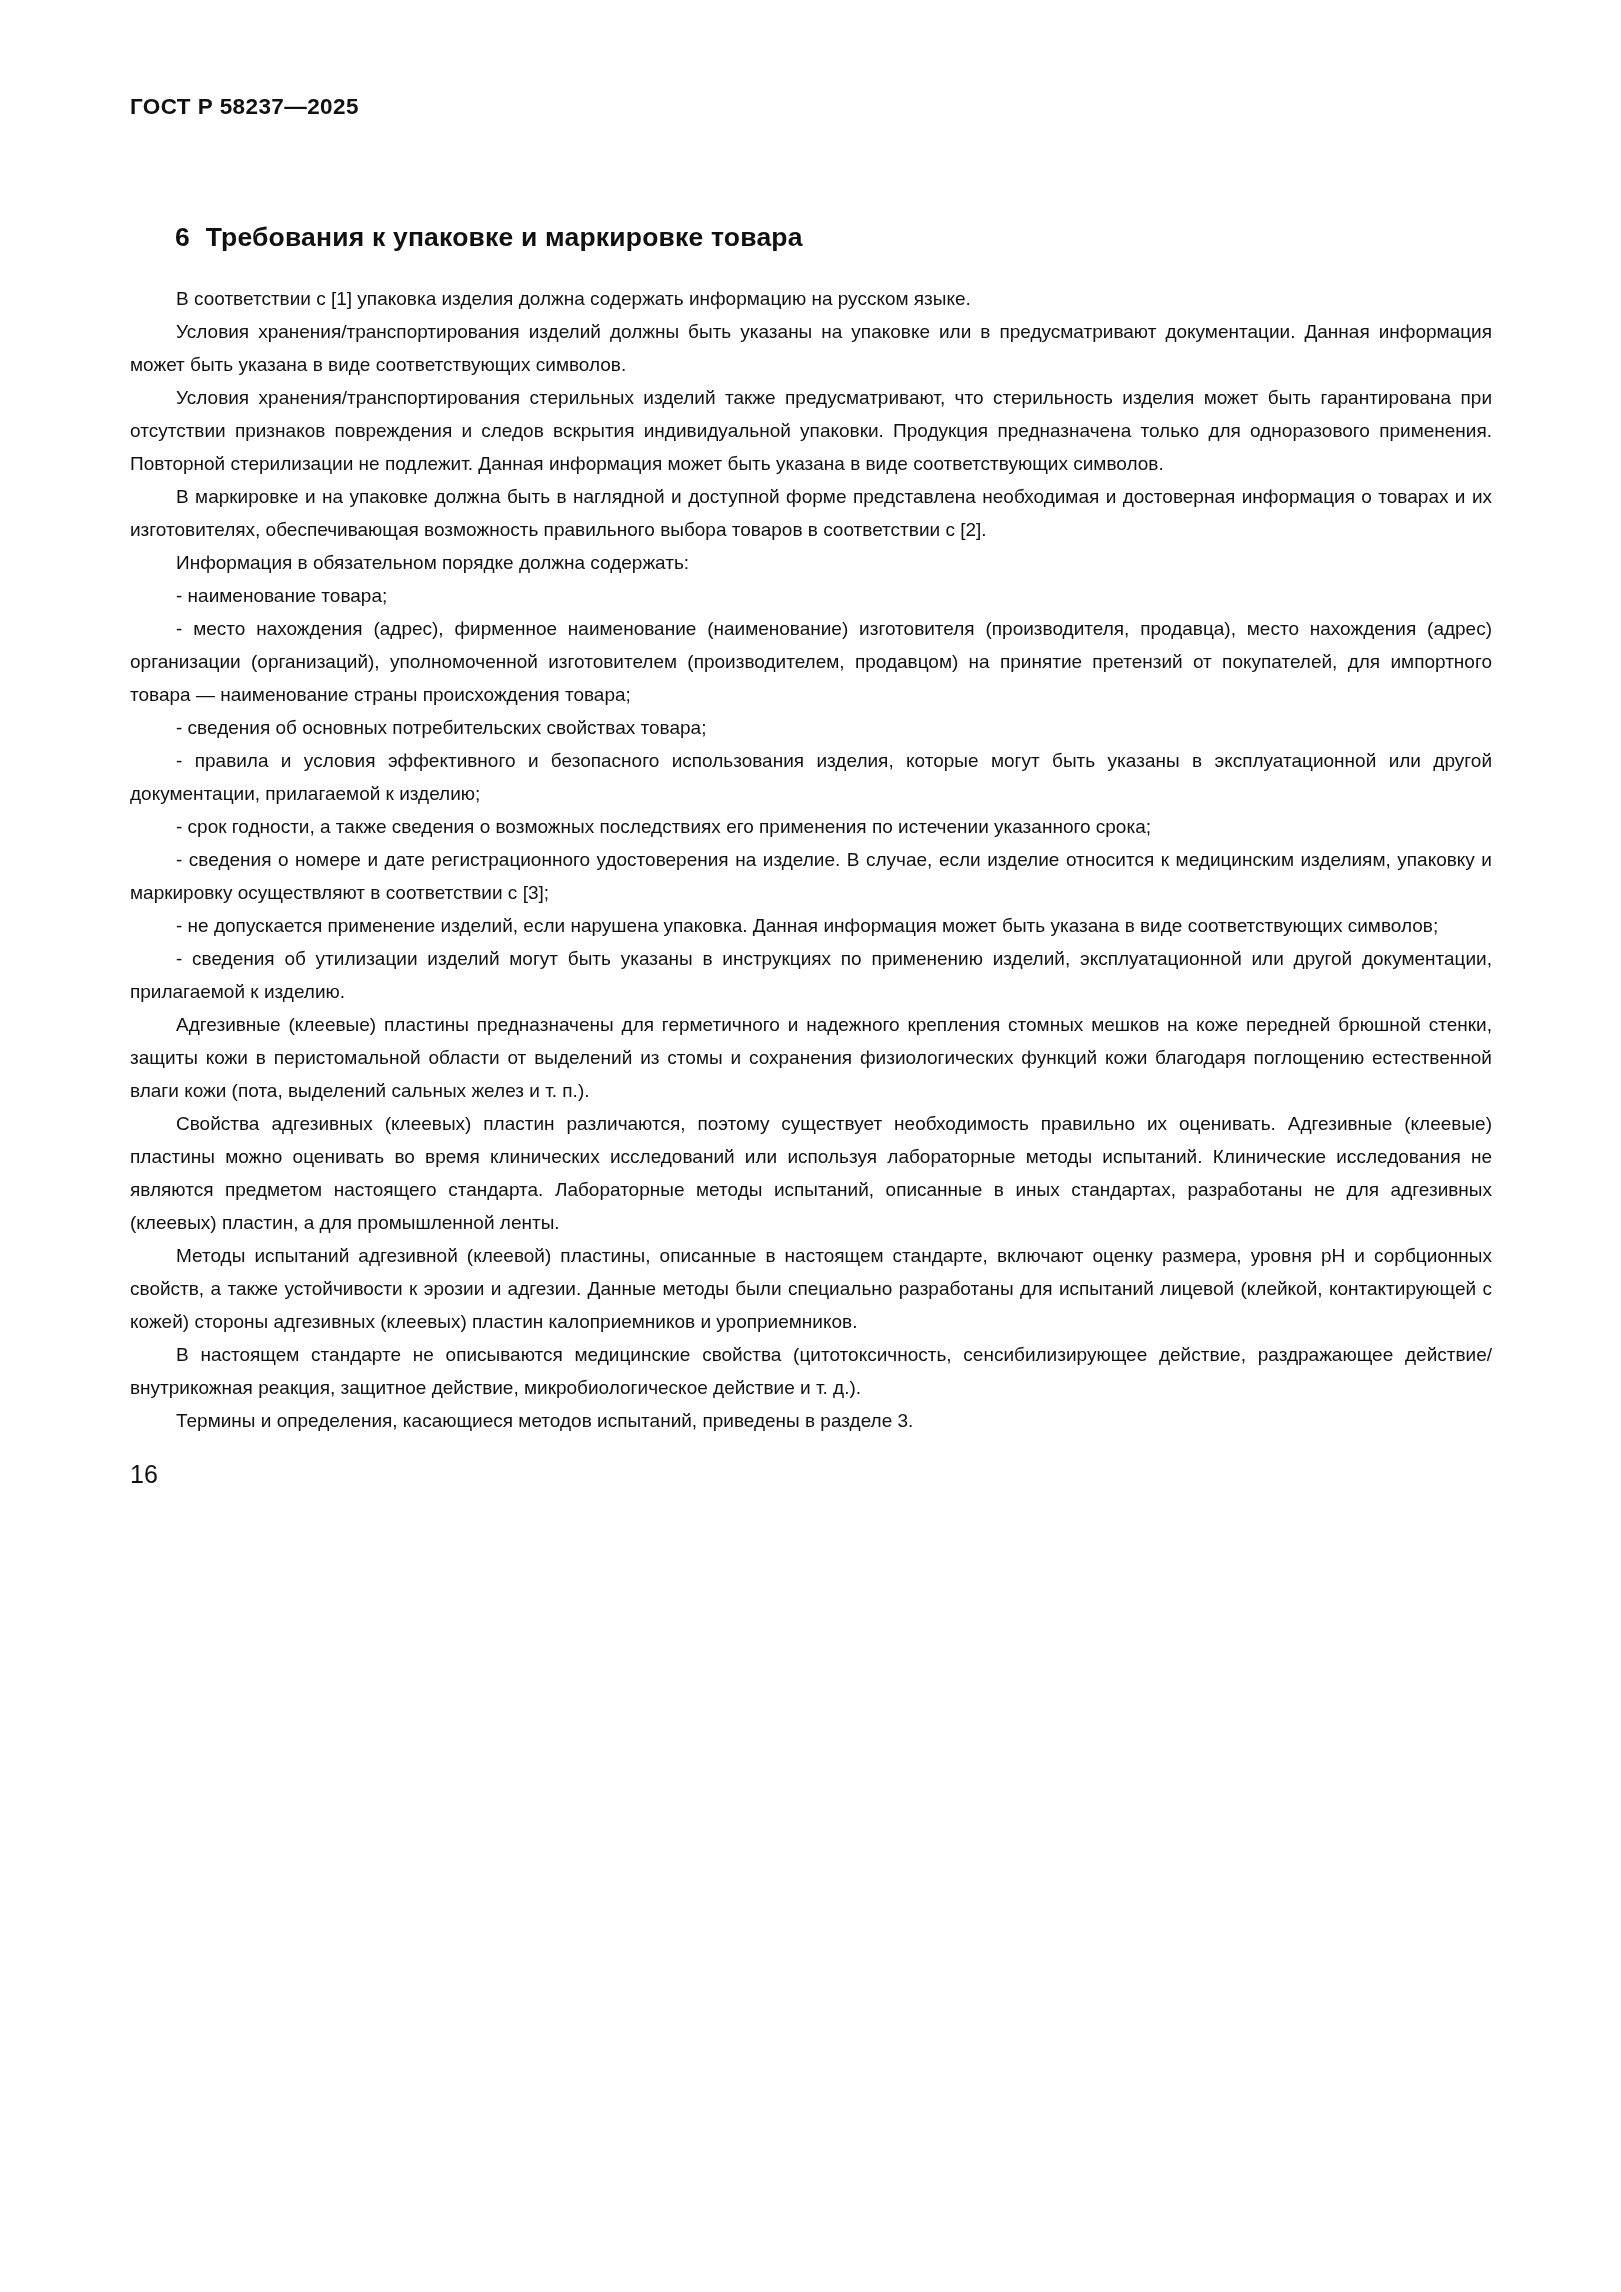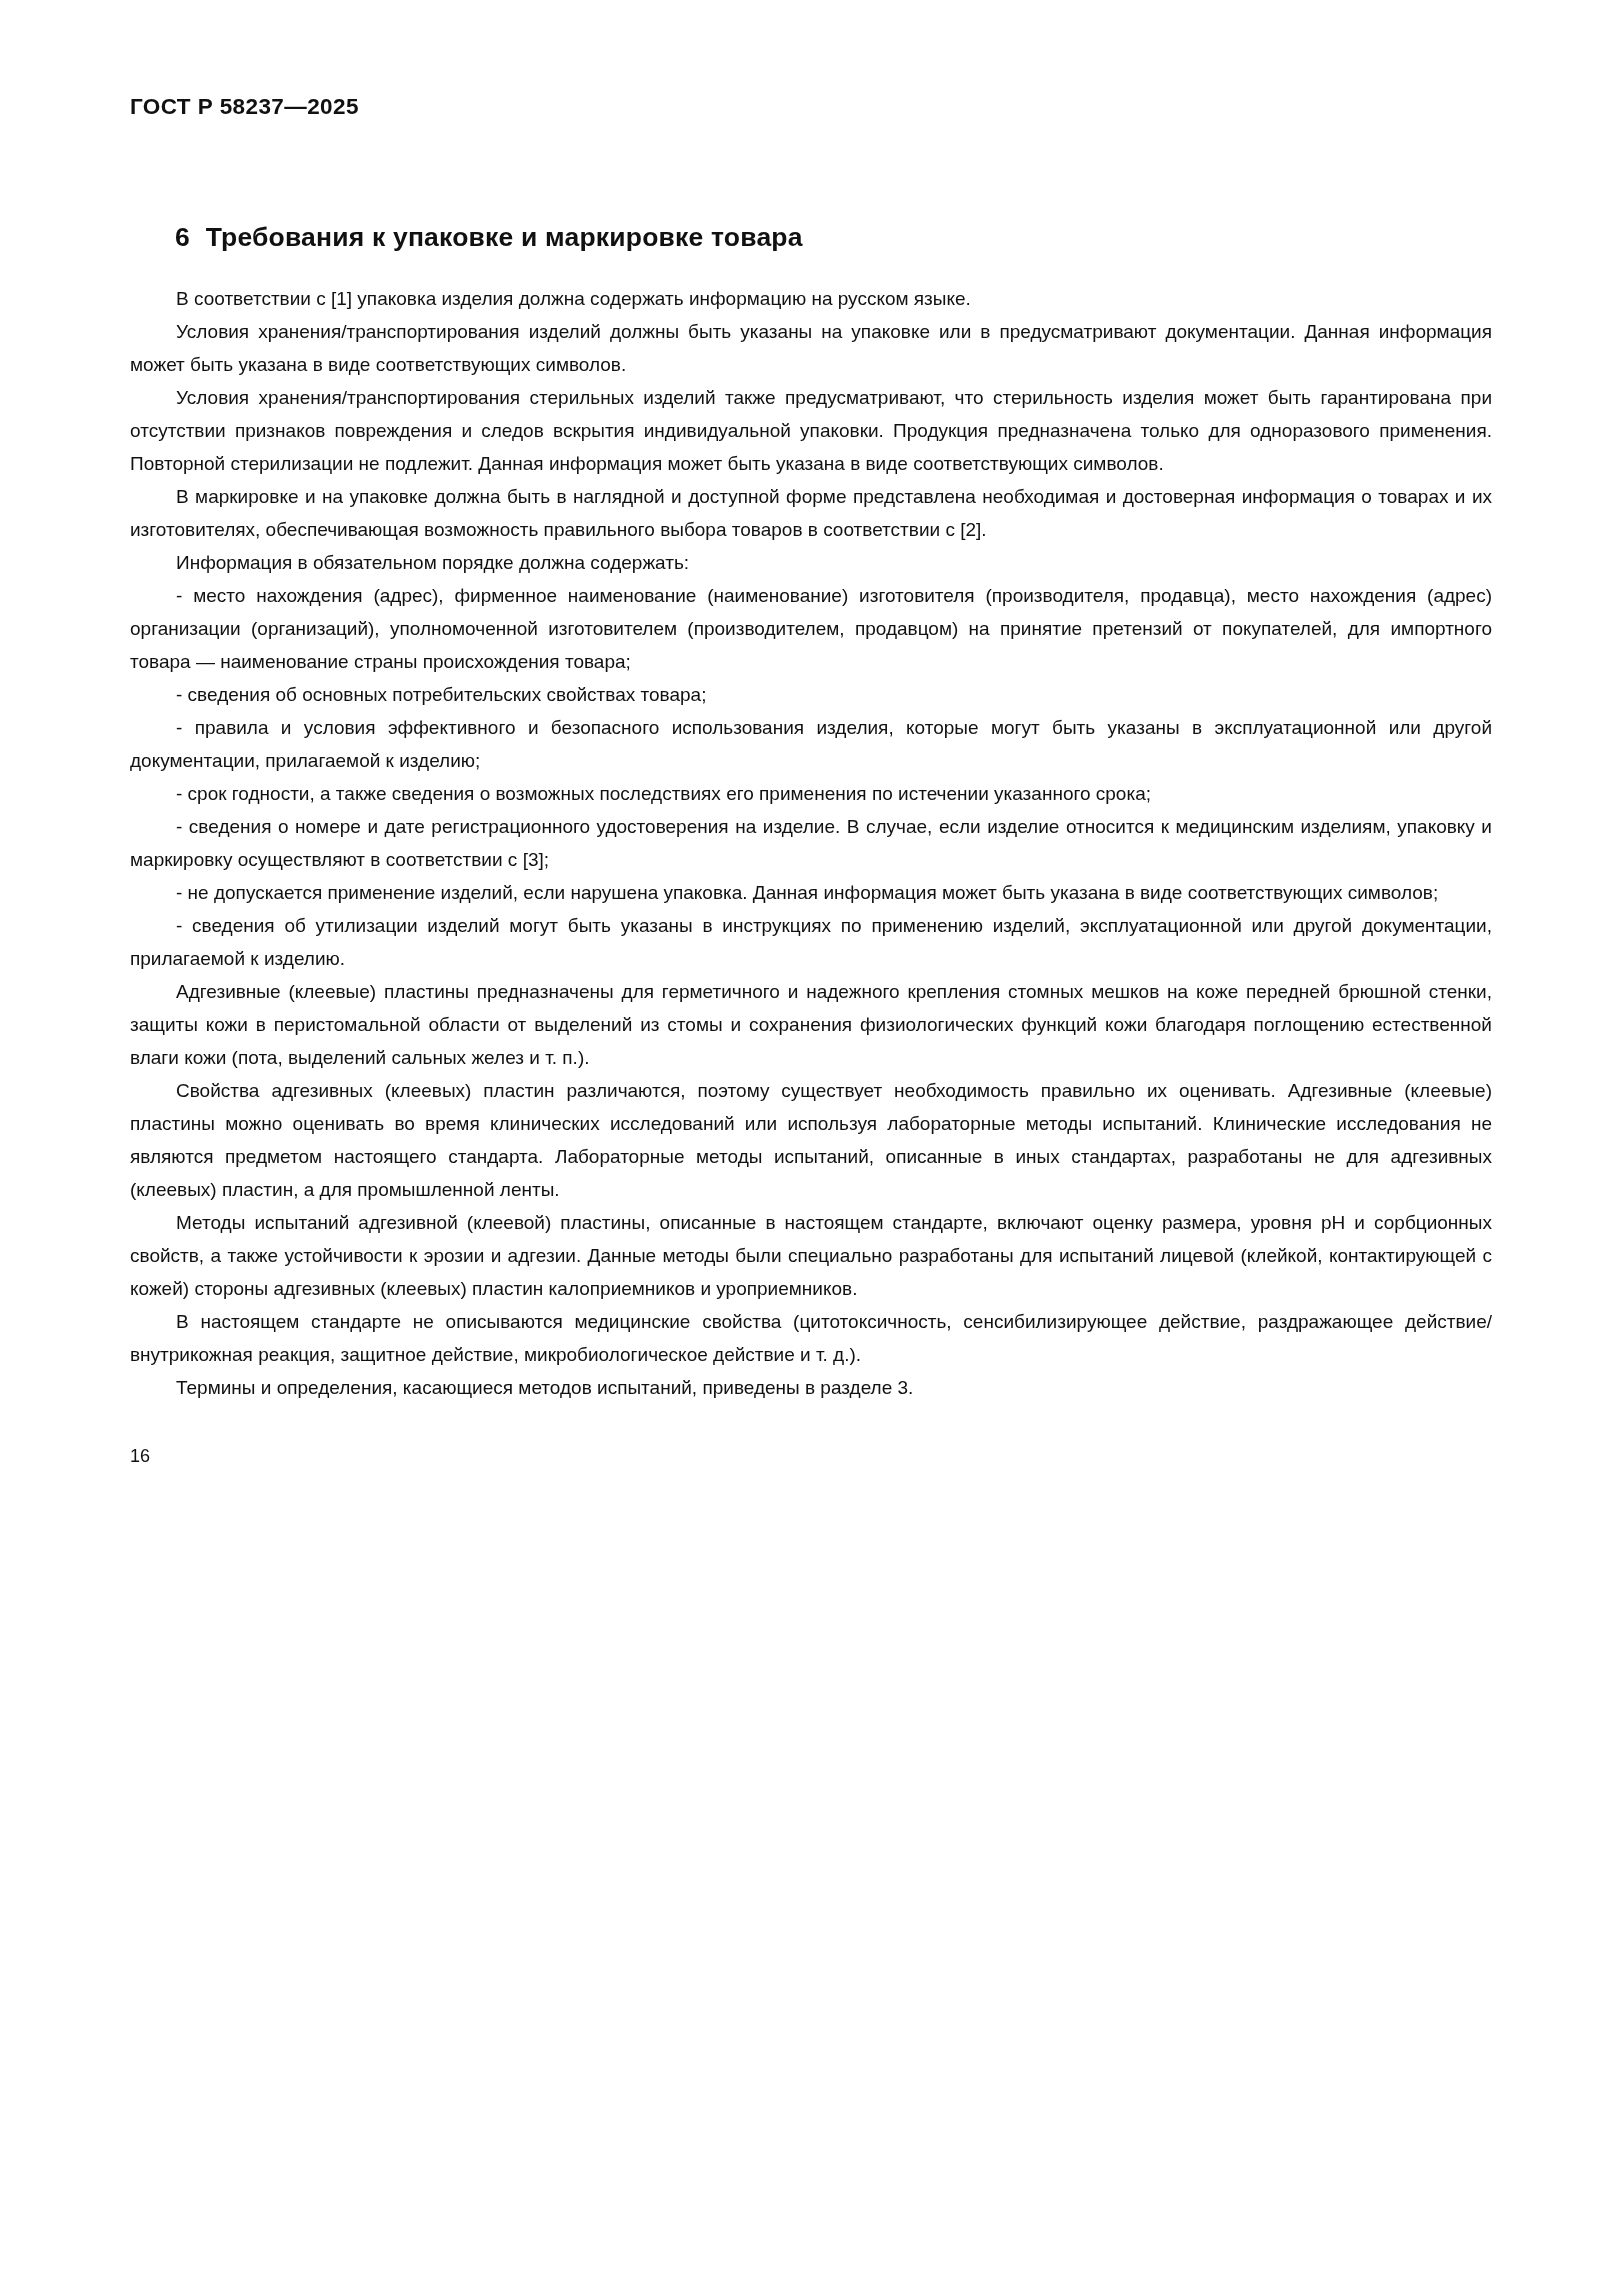--- a/index.html
+++ b/index.html
@@ -45,41 +45,42 @@
     margin-right: 15.7px;
   }
   p.body-par {
     font-size: 19px;
     line-height: 33px;
     text-align: justify;
     text-indent: 46px;
     margin: 0;
   }
   .page-number {
-    font-size: 18px;
-    margin-top: 42px;
+    font-size: 25px;
+    margin-top: 23px;
   }
 </style>
 </head>
 <body>
 
 <div class="page">
   <div class="content">
 
     <div class="doc-header">ГОСТ Р 58237—2025</div>
 
     <h2 class="section-title first">
       <span class="num">6</span><span>Требования к упаковке и маркировке товара</span>
     </h2>
 
     <p class="body-par">В соответствии с [1] упаковка изделия должна содержать информацию на русском языке.</p>
     <p class="body-par">Условия хранения/транспортирования изделий должны быть указаны на упаковке или в предусматривают документации. Данная информация может быть указана в виде соответствующих символов.</p>
     <p class="body-par">Условия хранения/транспортирования стерильных изделий также предусматривают, что стерильность изделия может быть гарантирована при отсутствии признаков повреждения и следов вскрытия индивидуальной упаковки. Продукция предназначена только для одноразового применения. Повторной стерилизации не подлежит. Данная информация может быть указана в виде соответствующих символов.</p>
     <p class="body-par">В маркировке и на упаковке должна быть в наглядной и доступной форме представлена необходимая и достоверная информация о товарах и их изготовителях, обеспечивающая возможность правильного выбора товаров в соответствии с [2].</p>
     <p class="body-par">Информация в обязательном порядке должна содержать:</p>
+    <p class="body-par">- наименование товара;</p>
     <p class="body-par">- место нахождения (адрес), фирменное наименование (наименование) изготовителя (производителя, продавца), место нахождения (адрес) организации (организаций), уполномоченной изготовителем (производителем, продавцом) на принятие претензий от покупателей, для импортного товара — наименование страны происхождения товара;</p>
     <p class="body-par">- сведения об основных потребительских свойствах товара;</p>
     <p class="body-par">- правила и условия эффективного и безопасного использования изделия, которые могут быть указаны в эксплуатационной или другой документации, прилагаемой к изделию;</p>
     <p class="body-par">- срок годности, а также сведения о возможных последствиях его применения по истечении указанного срока;</p>
     <p class="body-par">- сведения о номере и дате регистрационного удостоверения на изделие. В случае, если изделие относится к медицинским изделиям, упаковку и маркировку осуществляют в соответствии с [3];</p>
     <p class="body-par">- не допускается применение изделий, если нарушена упаковка. Данная информация может быть указана в виде соответствующих символов;</p>
     <p class="body-par">- сведения об утилизации изделий могут быть указаны в инструкциях по применению изделий, эксплуатационной или другой документации, прилагаемой к изделию.</p>
 
 
     <p class="body-par">Адгезивные (клеевые) пластины предназначены для герметичного и надежного крепления стомных мешков на коже передней брюшной стенки, защиты кожи в перистомальной области от выделений из стомы и сохранения физиологических функций кожи благодаря поглощению естественной влаги кожи (пота, выделений сальных желез и т. п.).</p>

